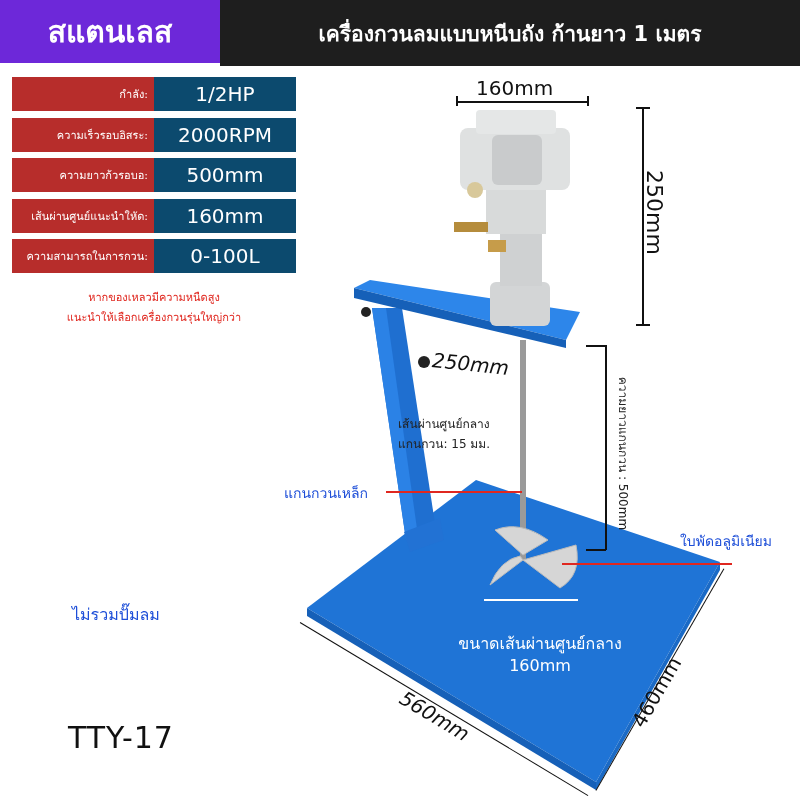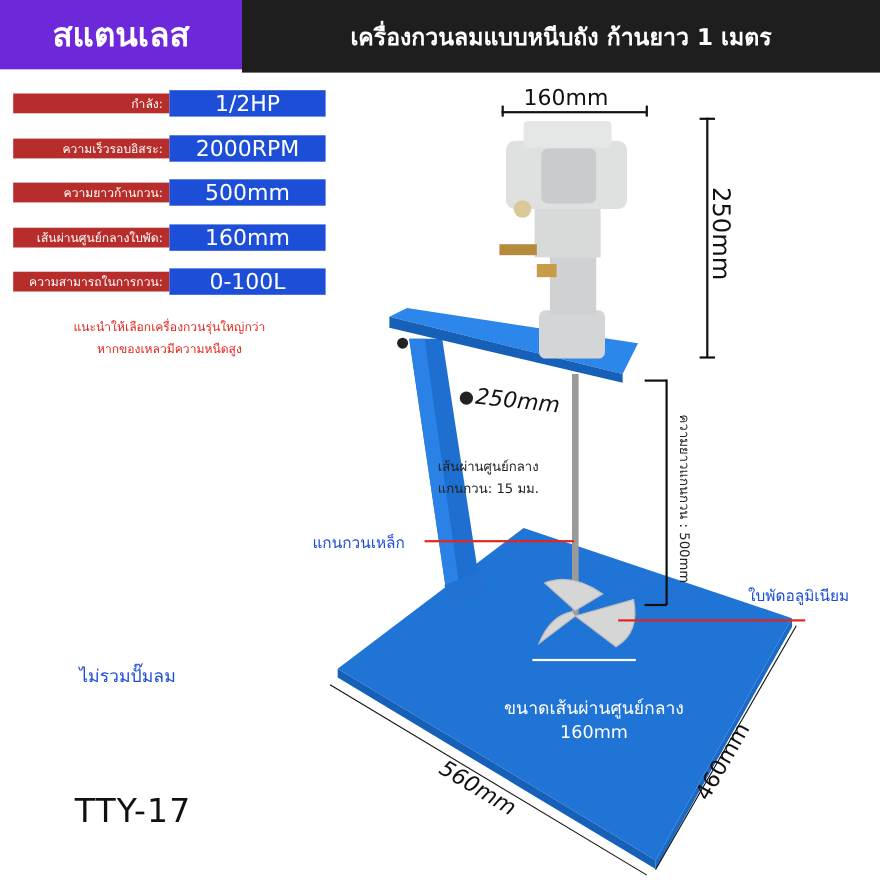--- a/index.html
+++ b/index.html
@@ -1,22 +1,22 @@
 <!DOCTYPE html>
 <html><head>
 <meta charset="utf-8">
 <style>
   html,body{margin:0;padding:0;}
   body{width:800px;height:800px;position:relative;overflow:hidden;background:#ffffff;font-family:"DejaVu Sans","Liberation Sans",sans-serif;}
   .hdr-left{position:absolute;left:0;top:0;width:220px;height:63px;background:#6d28d9;color:#fff;font-size:30px;font-weight:bold;display:flex;align-items:center;justify-content:center;}
   .hdr-right{position:absolute;left:220px;top:0;width:580px;height:66px;background:#1e1e1e;color:#fff;font-size:21px;font-weight:bold;display:flex;align-items:center;justify-content:center;}
   .specs{position:absolute;left:12px;top:77px;width:284px;}
-  .spec-row{display:flex;height:34px;margin-bottom:6.5px;align-items:center;}
+  .spec-row{display:flex;height:34px;margin-bottom:6.5px;}
   .spec-label{width:142px;background:#b72d2b;color:#fff;font-size:11px;display:flex;align-items:center;justify-content:flex-end;padding-right:6px;box-sizing:border-box;}
-  .spec-value{flex:1;background:#1d4ed8;color:#fff;font-size:20px;display:flex;align-items:center;justify-content:center;}
+  .spec-value{flex:1;background:#0c4a6e;color:#fff;font-size:20px;display:flex;align-items:center;justify-content:center;}
   .note{position:absolute;left:12px;top:288px;width:284px;text-align:center;color:#e0271f;font-size:11px;line-height:20px;}
   .red-label{position:absolute;color:#1d4ed8;font-size:14px;}
   .dim{position:absolute;color:#111;font-size:20px;}
   .model{position:absolute;left:68px;top:720px;font-size:30px;color:#111;letter-spacing:1px;}
   .line{position:absolute;background:#111;}
   .rline{position:absolute;background:#e0271f;height:1.5px;}
   svg{position:absolute;left:0;top:0;}
 </style>
 </head>
 <body>
@@ -27,36 +27,36 @@
 <div class="specs">
   <div class="spec-row">
     <div class="spec-label">กำลัง:</div>
     <div class="spec-value">1/2HP</div>
   </div>
   <div class="spec-row">
     <div class="spec-label">ความเร็วรอบอิสระ:</div>
     <div class="spec-value">2000RPM</div>
   </div>
   <div class="spec-row">
-    <div class="spec-label">ความยาวก้านกวน:</div>
+    <div class="spec-label">ความยาวก้วรอบอ:</div>
     <div class="spec-value">500mm</div>
   </div>
   <div class="spec-row">
-    <div class="spec-label">เส้นผ่านศูนย์กลางใบพัด:</div>
+    <div class="spec-label">เส้นผ่านศูนย์แนะนำใหัด:</div>
     <div class="spec-value">160mm</div>
   </div>
   <div class="spec-row">
     <div class="spec-label">ความสามารถในการกวน:</div>
     <div class="spec-value">0-100L</div>
   </div>
 </div>
 
 <div class="note">
+  <div>หากของเหลวมีความหนืดสูง</div>
   <div>แนะนำให้เลือกเครื่องกวนรุ่นใหญ่กว่า</div>
-  <div>หากของเหลวมีความหนืดสูง</div>
 </div>
 
 <svg width="800" height="800">
 
   <g>
     <polygon points="307,608 476,480 720,562 596,782" fill="#1f74d6"></polygon>
     <polygon points="307,608 596,782 596,790 307,616" fill="#1660b8"></polygon>
     <polygon points="596,782 720,562 720,570 596,790" fill="#1a6ac6"></polygon>
   </g>
 

